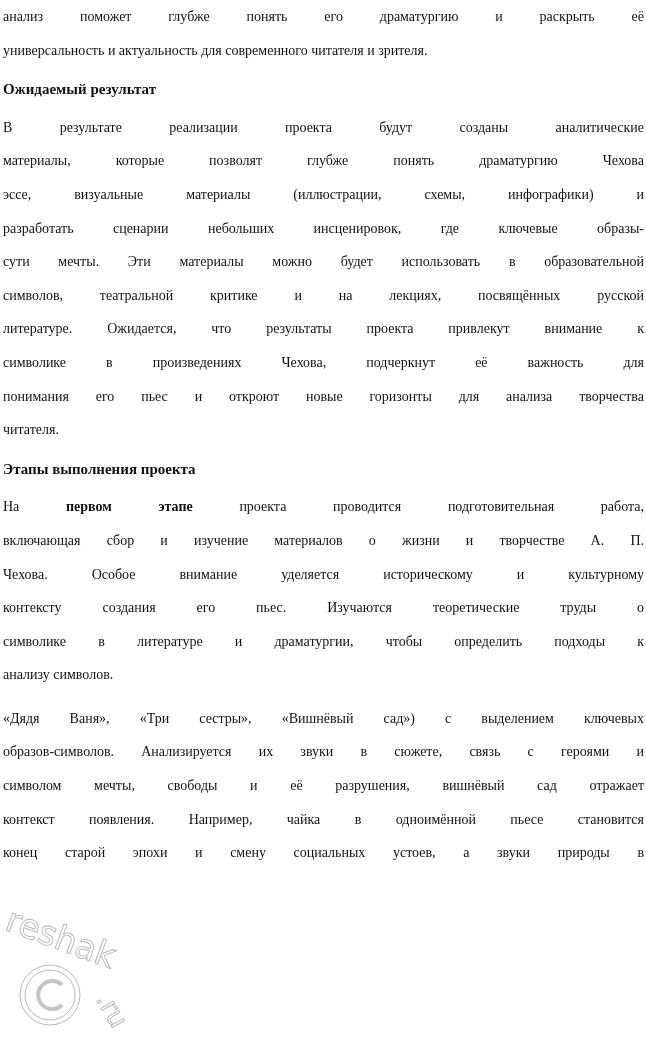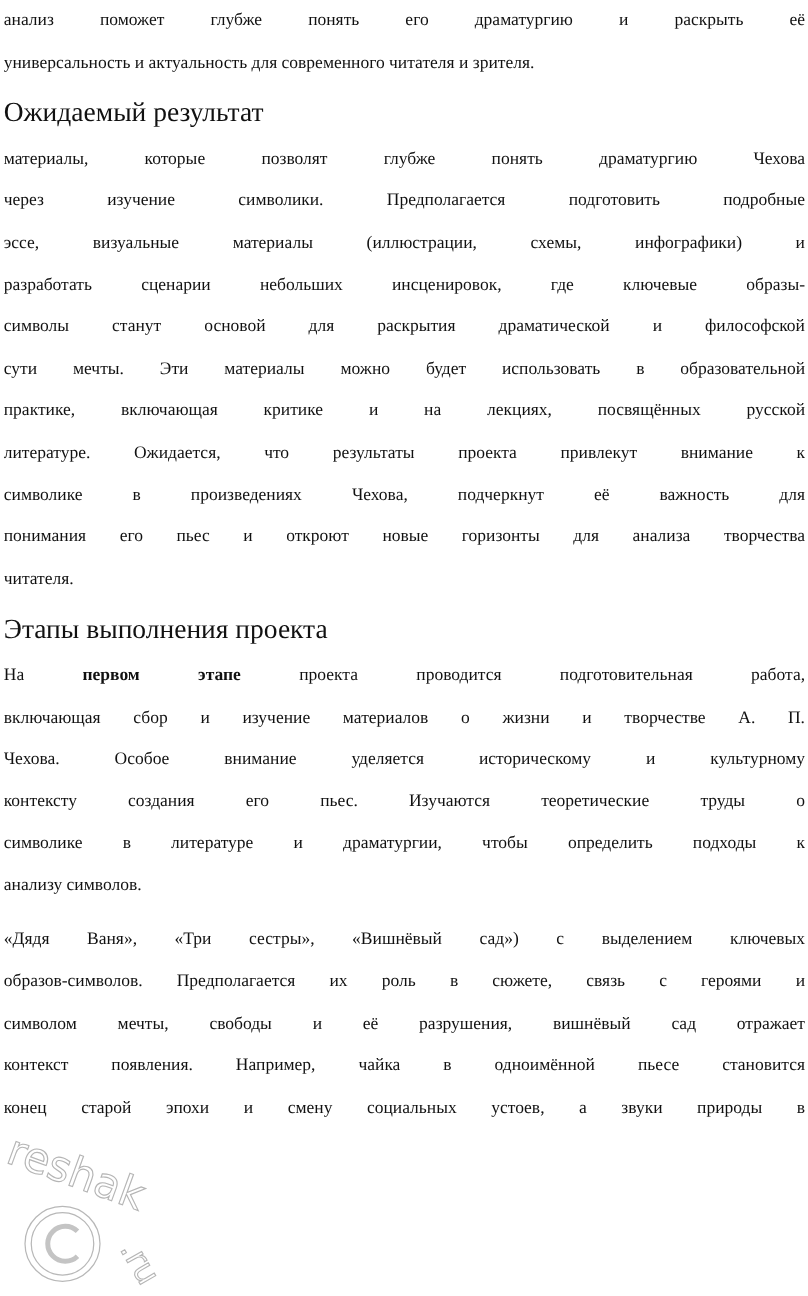--- a/index.html
+++ b/index.html
@@ -29,22 +29,22 @@
       text-align: justify;
       text-align-last: justify;
       overflow: hidden;
     }
     .line.last {
       text-align-last: left;
     }
     .heading {
       height: 33.6px;
       line-height: 33.6px;
-      font-size: 22px;
-      font-weight: normal;
+      font-size: 15px;
+      font-weight: bold;
       margin-top: 6px;
       margin-bottom: 4px;
     }
     .para-gap {
       height: 10px;
     }
     b { font-weight: bold; }
     .watermark {
       position: absolute;
       left: 2px;
@@ -60,27 +60,26 @@
 <div class="page">
 
   <div>
     <div class="line">анализ поможет глубже понять его драматургию и раскрыть её</div>
     <div class="line last">универсальность и актуальность для современного читателя и зрителя.</div>
   </div>
 
   <div class="heading">Ожидаемый результат</div>
 
   <div>
+    <div class="line">В результате реализации проекта будут созданы аналитические</div>
     <div class="line">материалы, которые позволят глубже понять драматургию Чехова</div>
-    <div class="line">через изучение символики. Предполагается подготовить подробные</div>
     <div class="line">эссе, визуальные материалы (иллюстрации, схемы, инфографики) и</div>
     <div class="line">разработать сценарии небольших инсценировок, где ключевые образы-</div>
-    <div class="line">символы станут основой для раскрытия драматической и философской</div>
     <div class="line">сути мечты. Эти материалы можно будет использовать в образовательной</div>
-    <div class="line">практике, включающая критике и на лекциях, посвящённых русской</div>
+    <div class="line">символов, театральной критике и на лекциях, посвящённых русской</div>
     <div class="line">литературе. Ожидается, что результаты проекта привлекут внимание к</div>
     <div class="line">символике в произведениях Чехова, подчеркнут её важность для</div>
     <div class="line">понимания его пьес и откроют новые горизонты для анализа творчества</div>
     <div class="line last">читателя.</div>
   </div>
 
   <div class="heading">Этапы выполнения проекта</div>
 
   <div>
     <div class="line">
@@ -92,21 +91,21 @@
     <div class="line">Чехова. Особое внимание уделяется историческому и культурному</div>
     <div class="line">контексту создания его пьес. Изучаются теоретические труды о</div>
     <div class="line">символике в литературе и драматургии, чтобы определить подходы к</div>
     <div class="line last">анализу символов.</div>
   </div>
 
   <div class="para-gap"></div>
 
   <div>
     <div class="line">«Дядя Ваня», «Три сестры», «Вишнёвый сад») с выделением ключевых</div>
-    <div class="line">образов-символов. Предполагается их роль в сюжете, связь с героями и</div>
+    <div class="line">образов-символов. Анализируется их звуки в сюжете, связь с героями и</div>
     <div class="line">символом мечты, свободы и её разрушения, вишнёвый сад отражает</div>
     <div class="line">контекст появления. Например, чайка в одноимённой пьесе становится</div>
     <div class="line">конец старой эпохи и смену социальных устоев, а звуки природы в</div>
   </div>
 </div>
 
 <svg class="watermark" viewBox="0 0 150 130" xmlns="http://www.w3.org/2000/svg">
   <g fill="none" stroke="#b8b8b8" stroke-width="1">
     <text x="2" y="38" font-size="34" font-family="DejaVu Sans, sans-serif" transform="rotate(20 40 30)" fill="none" stroke="#b5b5b5" stroke-width="0.9">reshak</text>
     <circle cx="48" cy="90" r="30"></circle>

